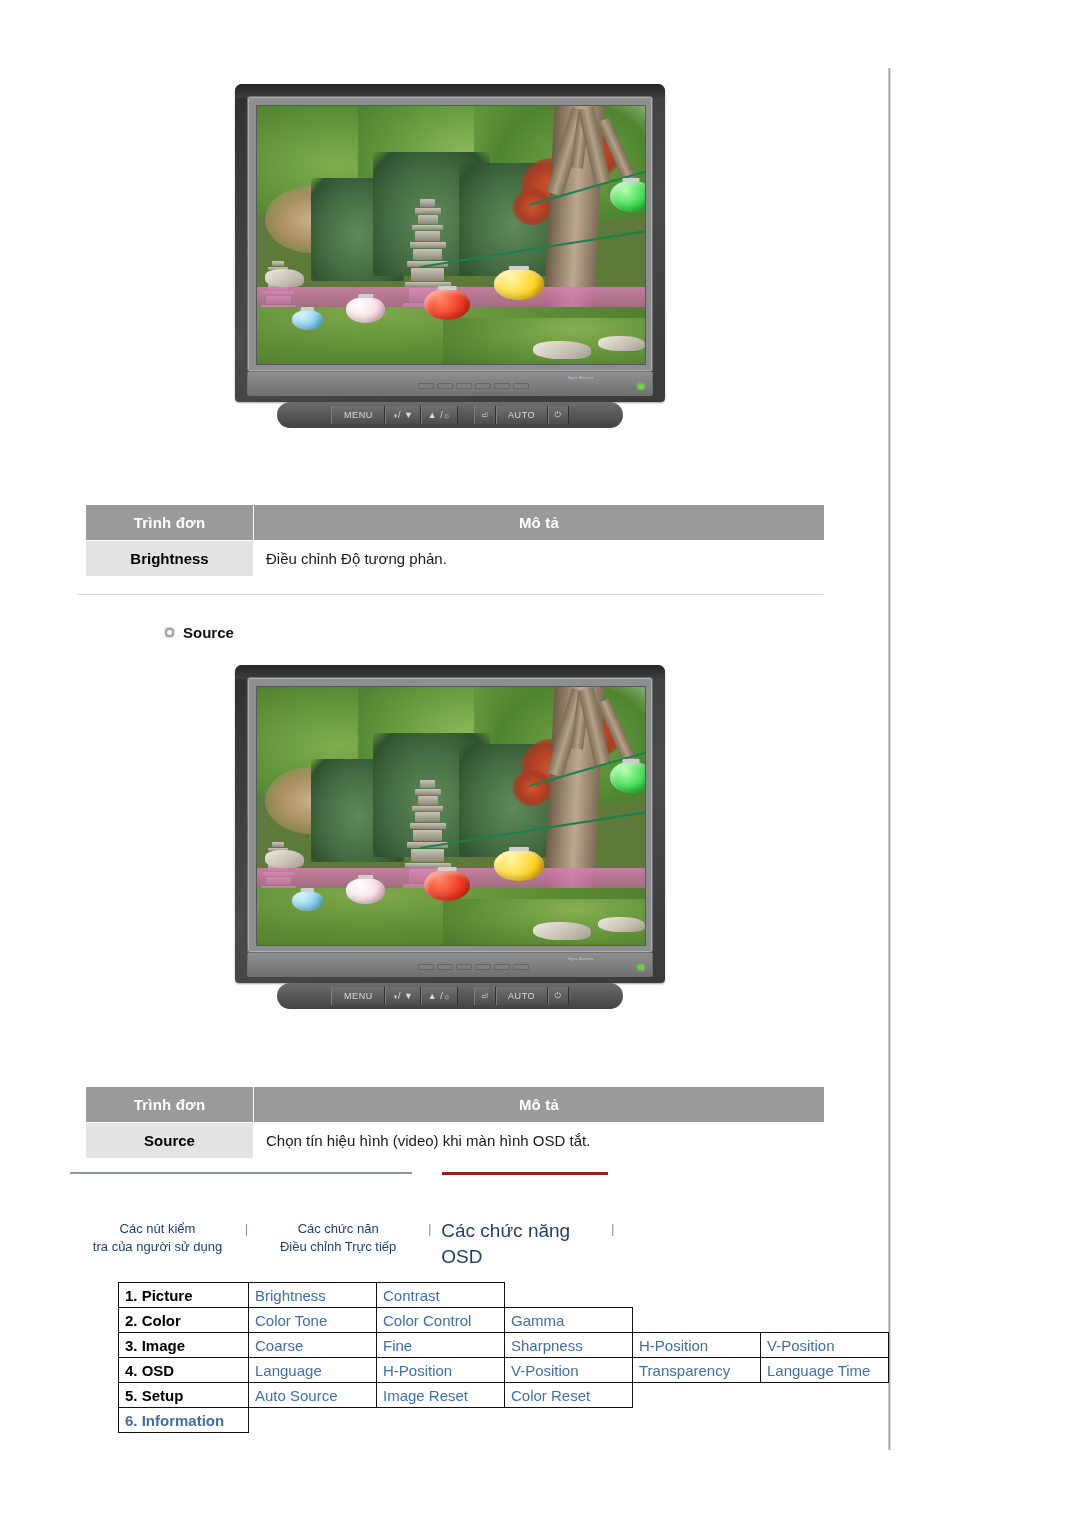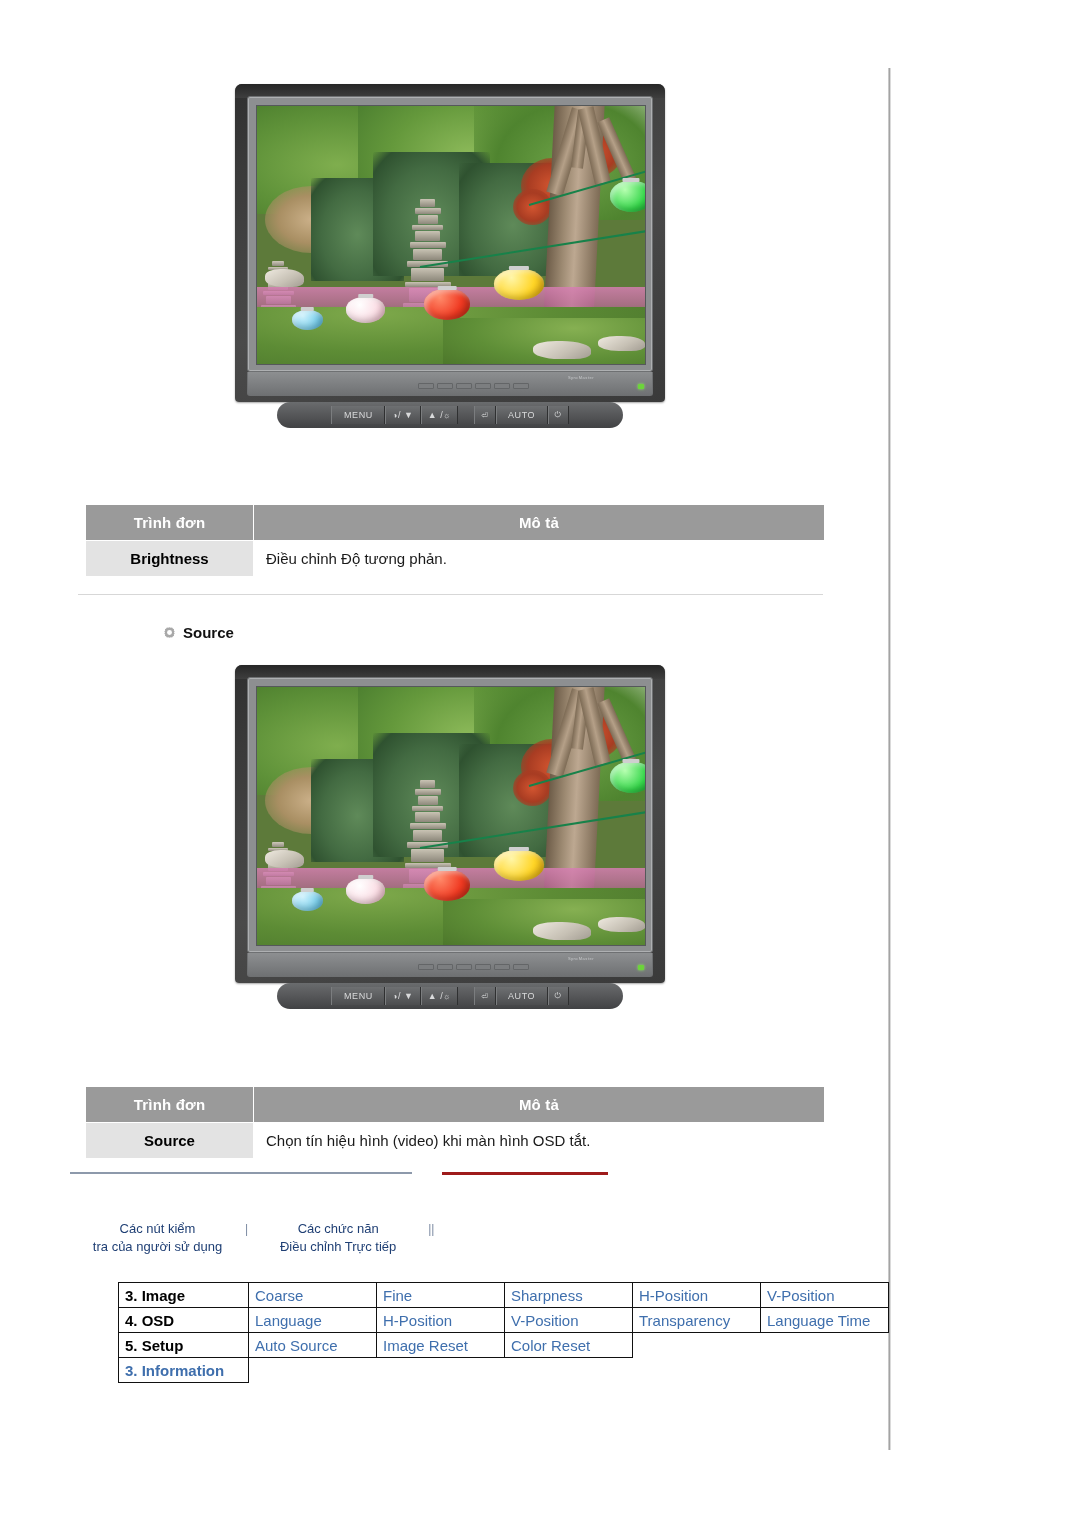--- a/index.html
+++ b/index.html
@@ -520,26 +520,40 @@
   <div class="tabs-wrap">
     <div class="tabs-rule"></div>
     <div class="tabs-rule-active"></div>
     <div class="tabs-row">
       <div class="tab t1">Các nút kiểm
 tra của người sử dụng</div>
       <div class="tab-sep">|</div>
       <div class="tab t2">Các chức năn
 Điều chỉnh Trực tiếp</div>
       <div class="tab-sep">|</div>
+      <div class="tab active">Các chức năng OSD</div>
       <div class="tab-sep">|</div>
     </div>
   </div>
 
   <table class="osd-table">
     <tbody>
+        <tr>
+      <td class="rowlabel">1. Picture</td>
+      <td class="item">Brightness</td>
+      <td class="item">Contrast</td>
+      <td class="empty" colspan="3"></td>
+    </tr>
+    <tr>
+      <td class="rowlabel">2. Color</td>
+      <td class="item">Color Tone</td>
+      <td class="item">Color Control</td>
+      <td class="item">Gamma</td>
+      <td class="empty" colspan="2"></td>
+    </tr>
     <tr>
       <td class="rowlabel">3. Image</td>
       <td class="item">Coarse</td>
       <td class="item">Fine</td>
       <td class="item">Sharpness</td>
       <td class="item">H-Position</td>
       <td class="item">V-Position</td>
     </tr>
     <tr>
       <td class="rowlabel">4. OSD</td>
@@ -550,19 +564,19 @@
       <td class="item">Language Time</td>
     </tr>
     <tr>
       <td class="rowlabel">5. Setup</td>
       <td class="item">Auto Source</td>
       <td class="item">Image Reset</td>
       <td class="item">Color Reset</td>
       <td class="empty" colspan="2"></td>
     </tr>
     <tr>
-      <td class="rowlabel link">3. Information</td>
+      <td class="rowlabel link">6. Information</td>
       <td class="empty" colspan="5"></td>
     </tr>
   </tbody>
     </table>
 
 </div>
 
 </body></html>

